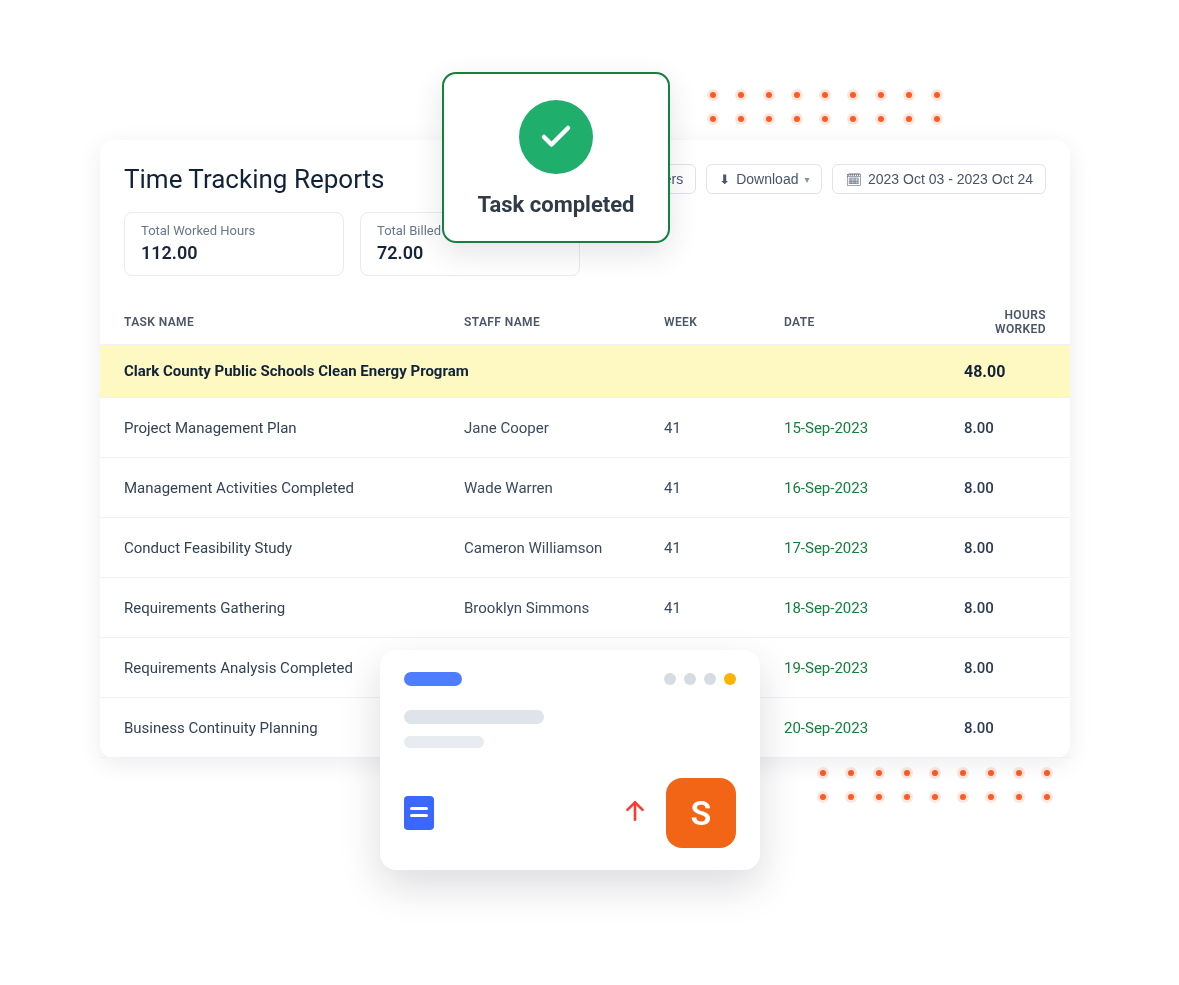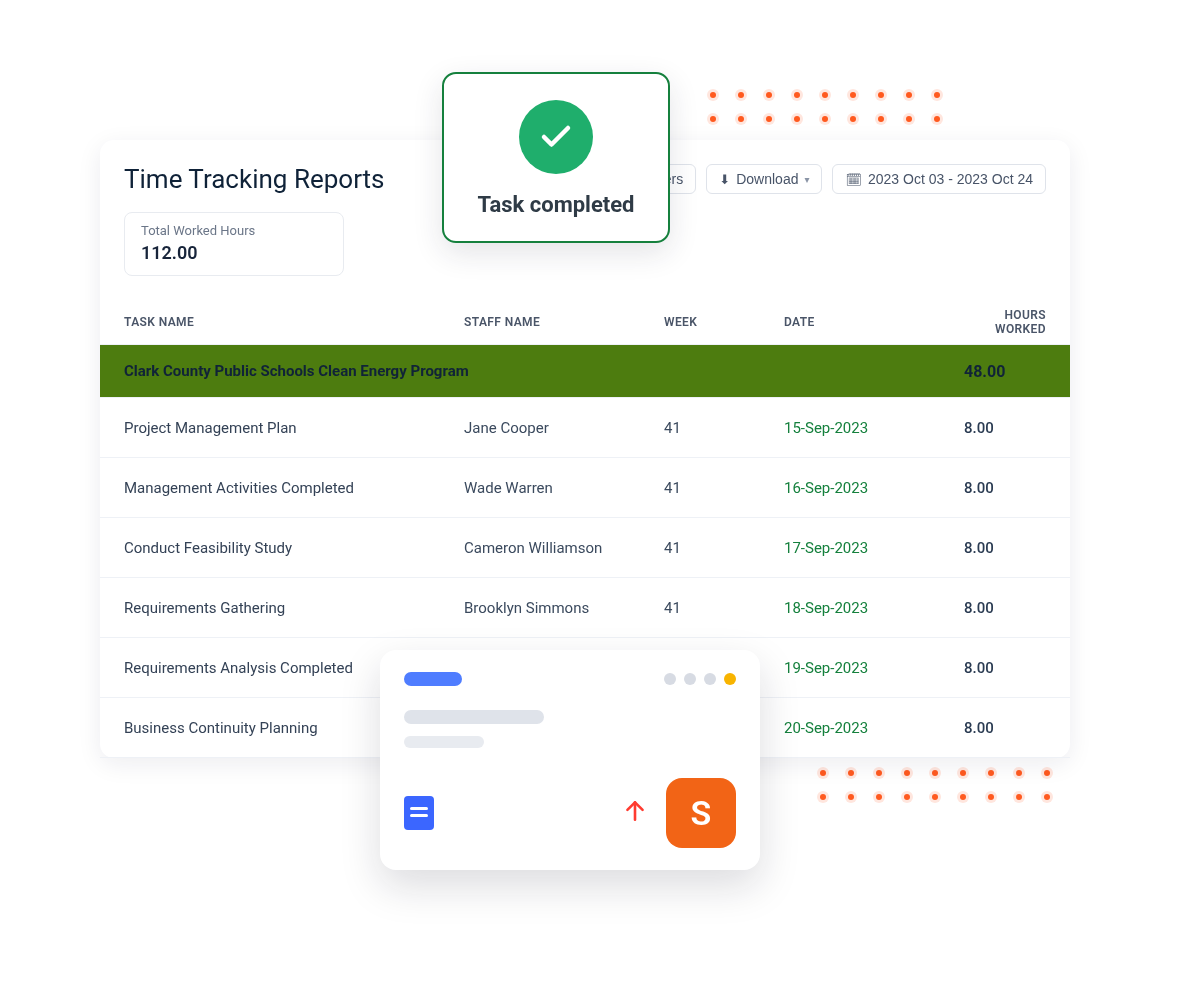--- a/index.html
+++ b/index.html
@@ -119,21 +119,21 @@
   .tbl-head {
     height: 44px;
     font-size: 12px;
     letter-spacing: 0.4px;
     font-weight: 600;
     color: #4a5568;
     text-transform: uppercase;
   }
   .tbl-head .col-hours { text-align: right; }
   .tbl-group {
-    background: #4d7c0f;
+    background: #fef9c3;
     height: 54px;
     border-top: 1px solid #eef1f6;
     border-bottom: 1px solid #eef1f6;
   }
   .tbl-group .grp-name {
     grid-column: 1 / span 4;
     font-size: 15px;
     font-weight: 700;
     color: #102338;
   }
@@ -308,20 +308,24 @@
         <span>2023 Oct 03 - 2023 Oct 24</span>
       </button>
     </div>
   </div>
 
   <div class="stat-row">
     <div class="stat-card">
       <div class="stat-label">Total Worked Hours</div>
       <div class="stat-value">112.00</div>
     </div>
+    <div class="stat-card">
+      <div class="stat-label">Total Billed</div>
+      <div class="stat-value">72.00</div>
+    </div>
   </div>
 
   <div class="tbl">
     <div class="tbl-head">
       <div>TASK NAME</div>
       <div>STAFF NAME</div>
       <div>WEEK</div>
       <div>DATE</div>
       <div class="col-hours">HOURS WORKED</div>
     </div>

